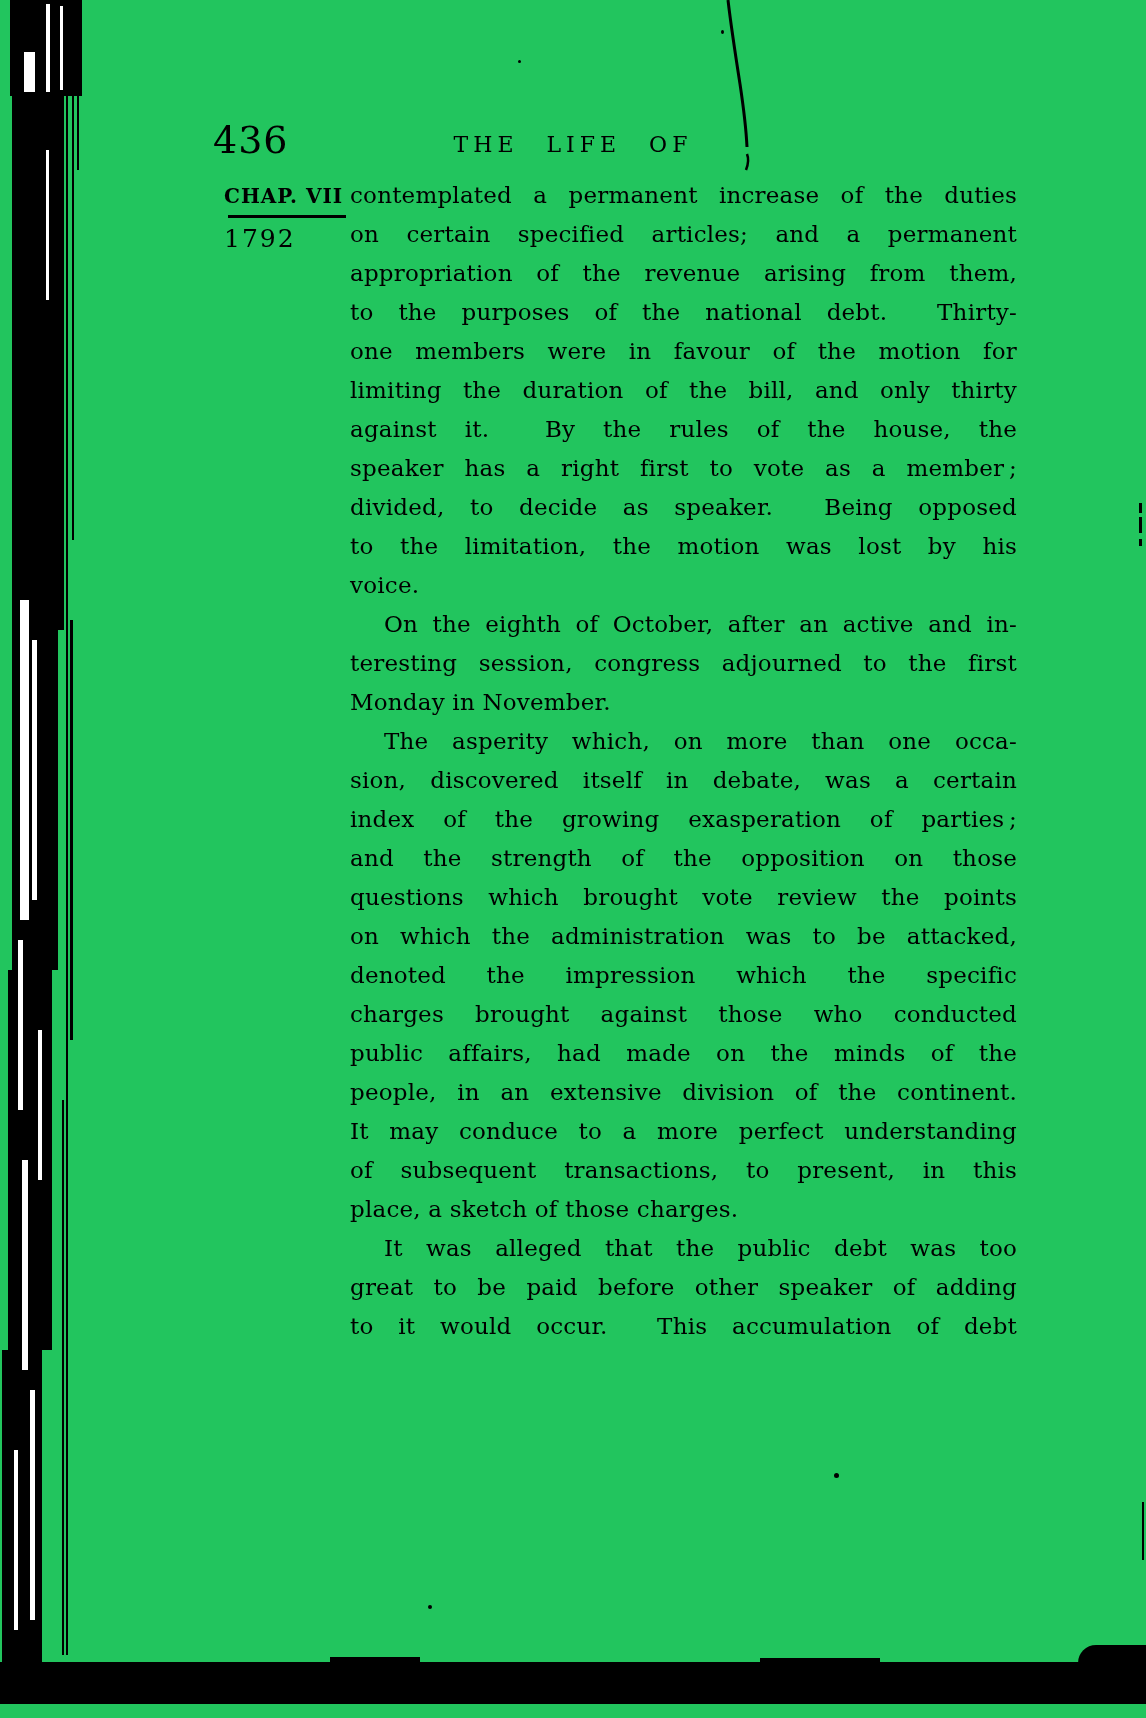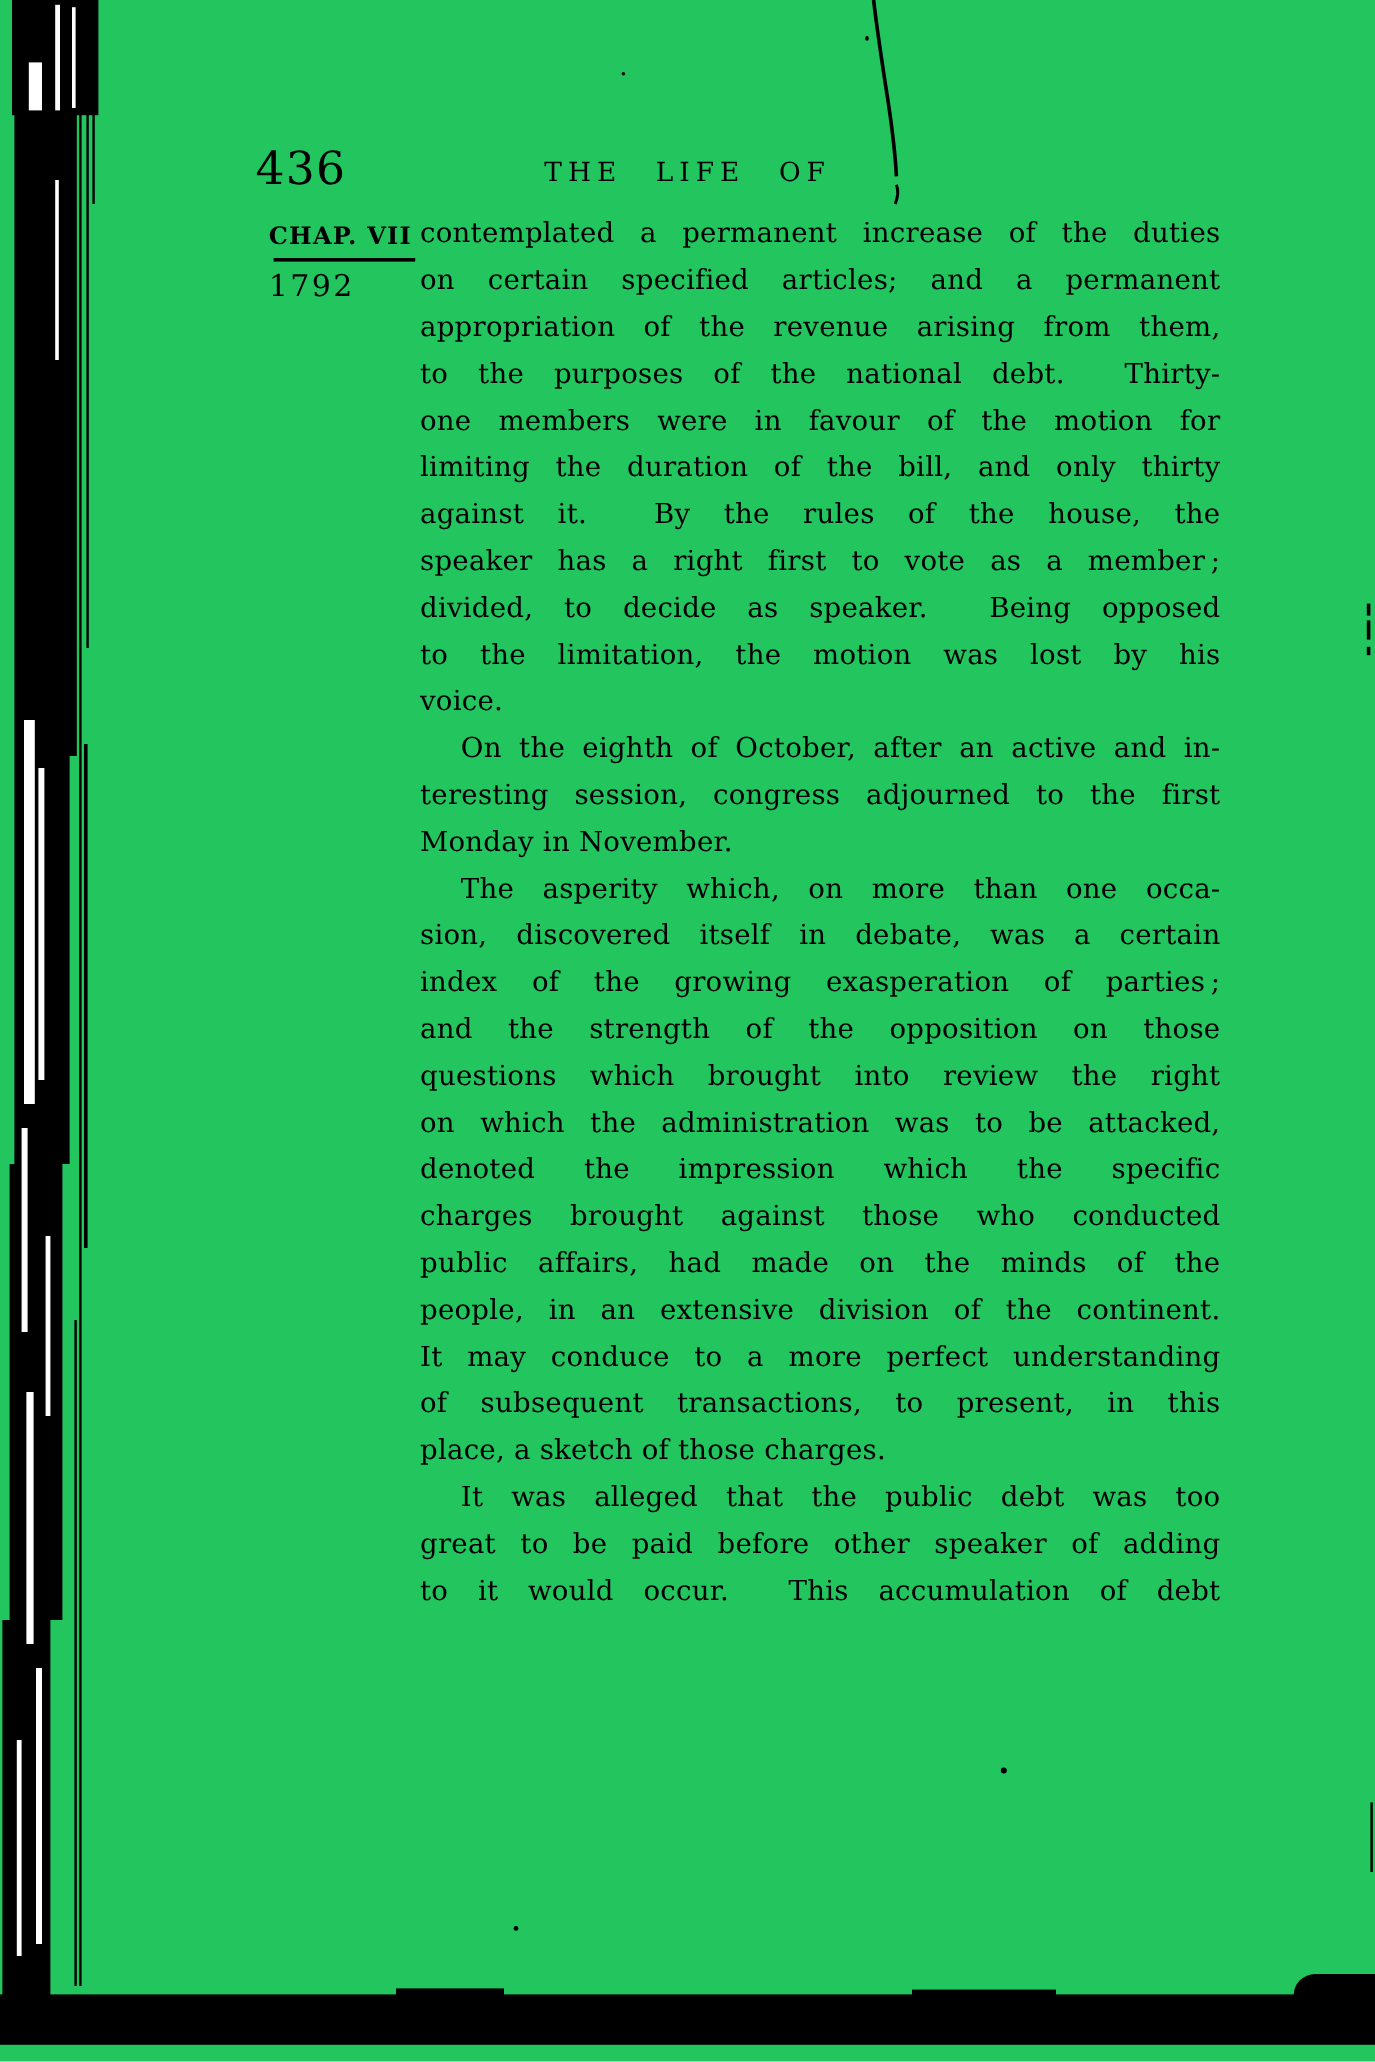--- a/index.html
+++ b/index.html
@@ -70,21 +70,21 @@
       <div class="line">divided, to decide as speaker.&nbsp; Being opposed</div>
       <div class="line">to the limitation, the motion was lost by his</div>
       <div class="line para-end">voice.</div>
       <div class="line indent">On the eighth of October, after an active and in-</div>
       <div class="line">teresting session, congress adjourned to the first</div>
       <div class="line para-end">Monday in November.</div>
       <div class="line indent">The asperity which, on more than one occa-</div>
       <div class="line">sion, discovered itself in debate, was a certain</div>
       <div class="line">index of the growing exasperation of parties ;</div>
       <div class="line">and the strength of the opposition on those</div>
-      <div class="line">questions which brought into review the right</div>
+      <div class="line">questions which brought vote review the points</div>
       <div class="line">on which the administration was to be attacked,</div>
       <div class="line">denoted the impression which the specific</div>
       <div class="line">charges brought against those who conducted</div>
       <div class="line">public affairs, had made on the minds of the</div>
       <div class="line">people, in an extensive division of the continent.</div>
       <div class="line">It may conduce to a more perfect understanding</div>
       <div class="line">of subsequent transactions, to present, in this</div>
       <div class="line para-end">place, a sketch of those charges.</div>
       <div class="line indent">It was alleged that the public debt was too</div>
       <div class="line">great to be paid before other speaker of adding</div>

